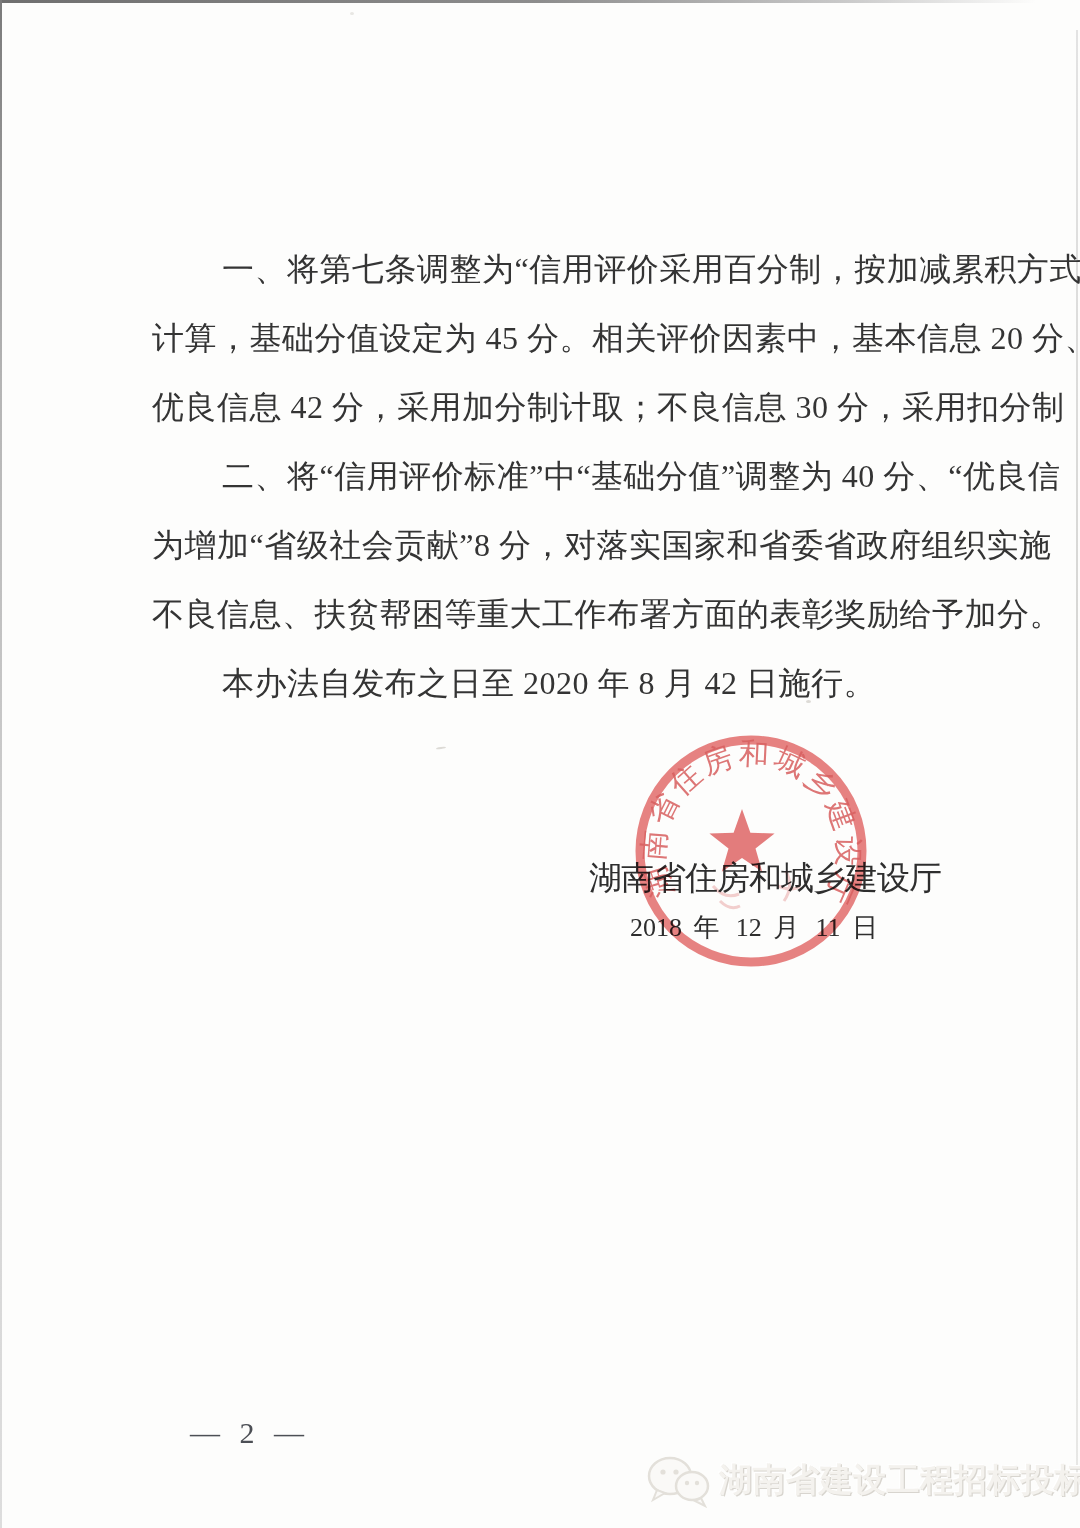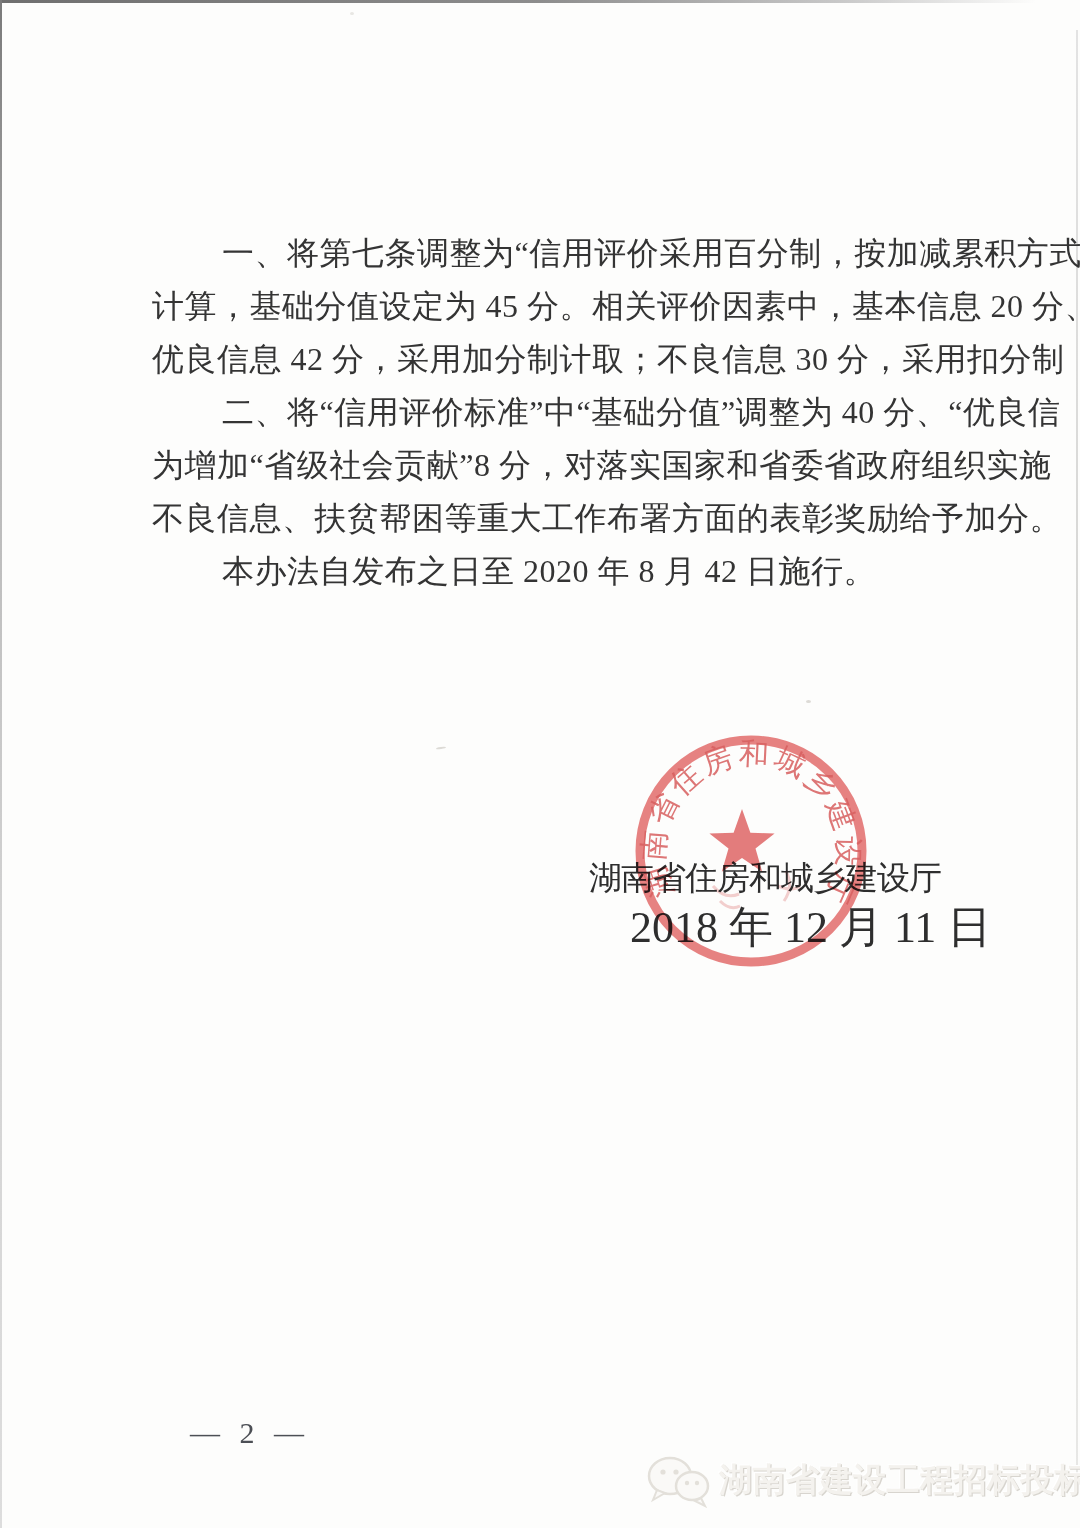--- a/index.html
+++ b/index.html
@@ -37,37 +37,38 @@
     color: #343434;
     font-size: 32px;
     letter-spacing: 0.5px;
   }
   .line {
     height: 53px;
     line-height: 53px;
     text-align: justify;
     text-align-last: justify;
     white-space: nowrap;
+    margin-top: 16px;
   }
   .line.end { text-align-last: left; }
   .line.indent { text-indent: 70px; }
 
   
   .sig-org {
     position: absolute; left: 589px; top: 856px;
     width: 340px; color: #2e2e2e;
     font-size: 33px; line-height: 44px;
     letter-spacing: -1px;
     text-align: justify; text-align-last: justify;
     white-space: nowrap;
   }
   .sig-date {
     position: absolute; left: 630px; top: 906px;
     width: 248px; color: #2e2e2e;
-    font-size: 44px; line-height: 44px;
+    font-size: 26px; line-height: 44px;
     text-align: justify; text-align-last: justify;
     white-space: nowrap;
   }
 
   
   .seal {
     position: absolute; left: 628px; top: 731px;
     width: 250px; height: 250px;
     mix-blend-mode: multiply;
     filter: blur(0.4px);

